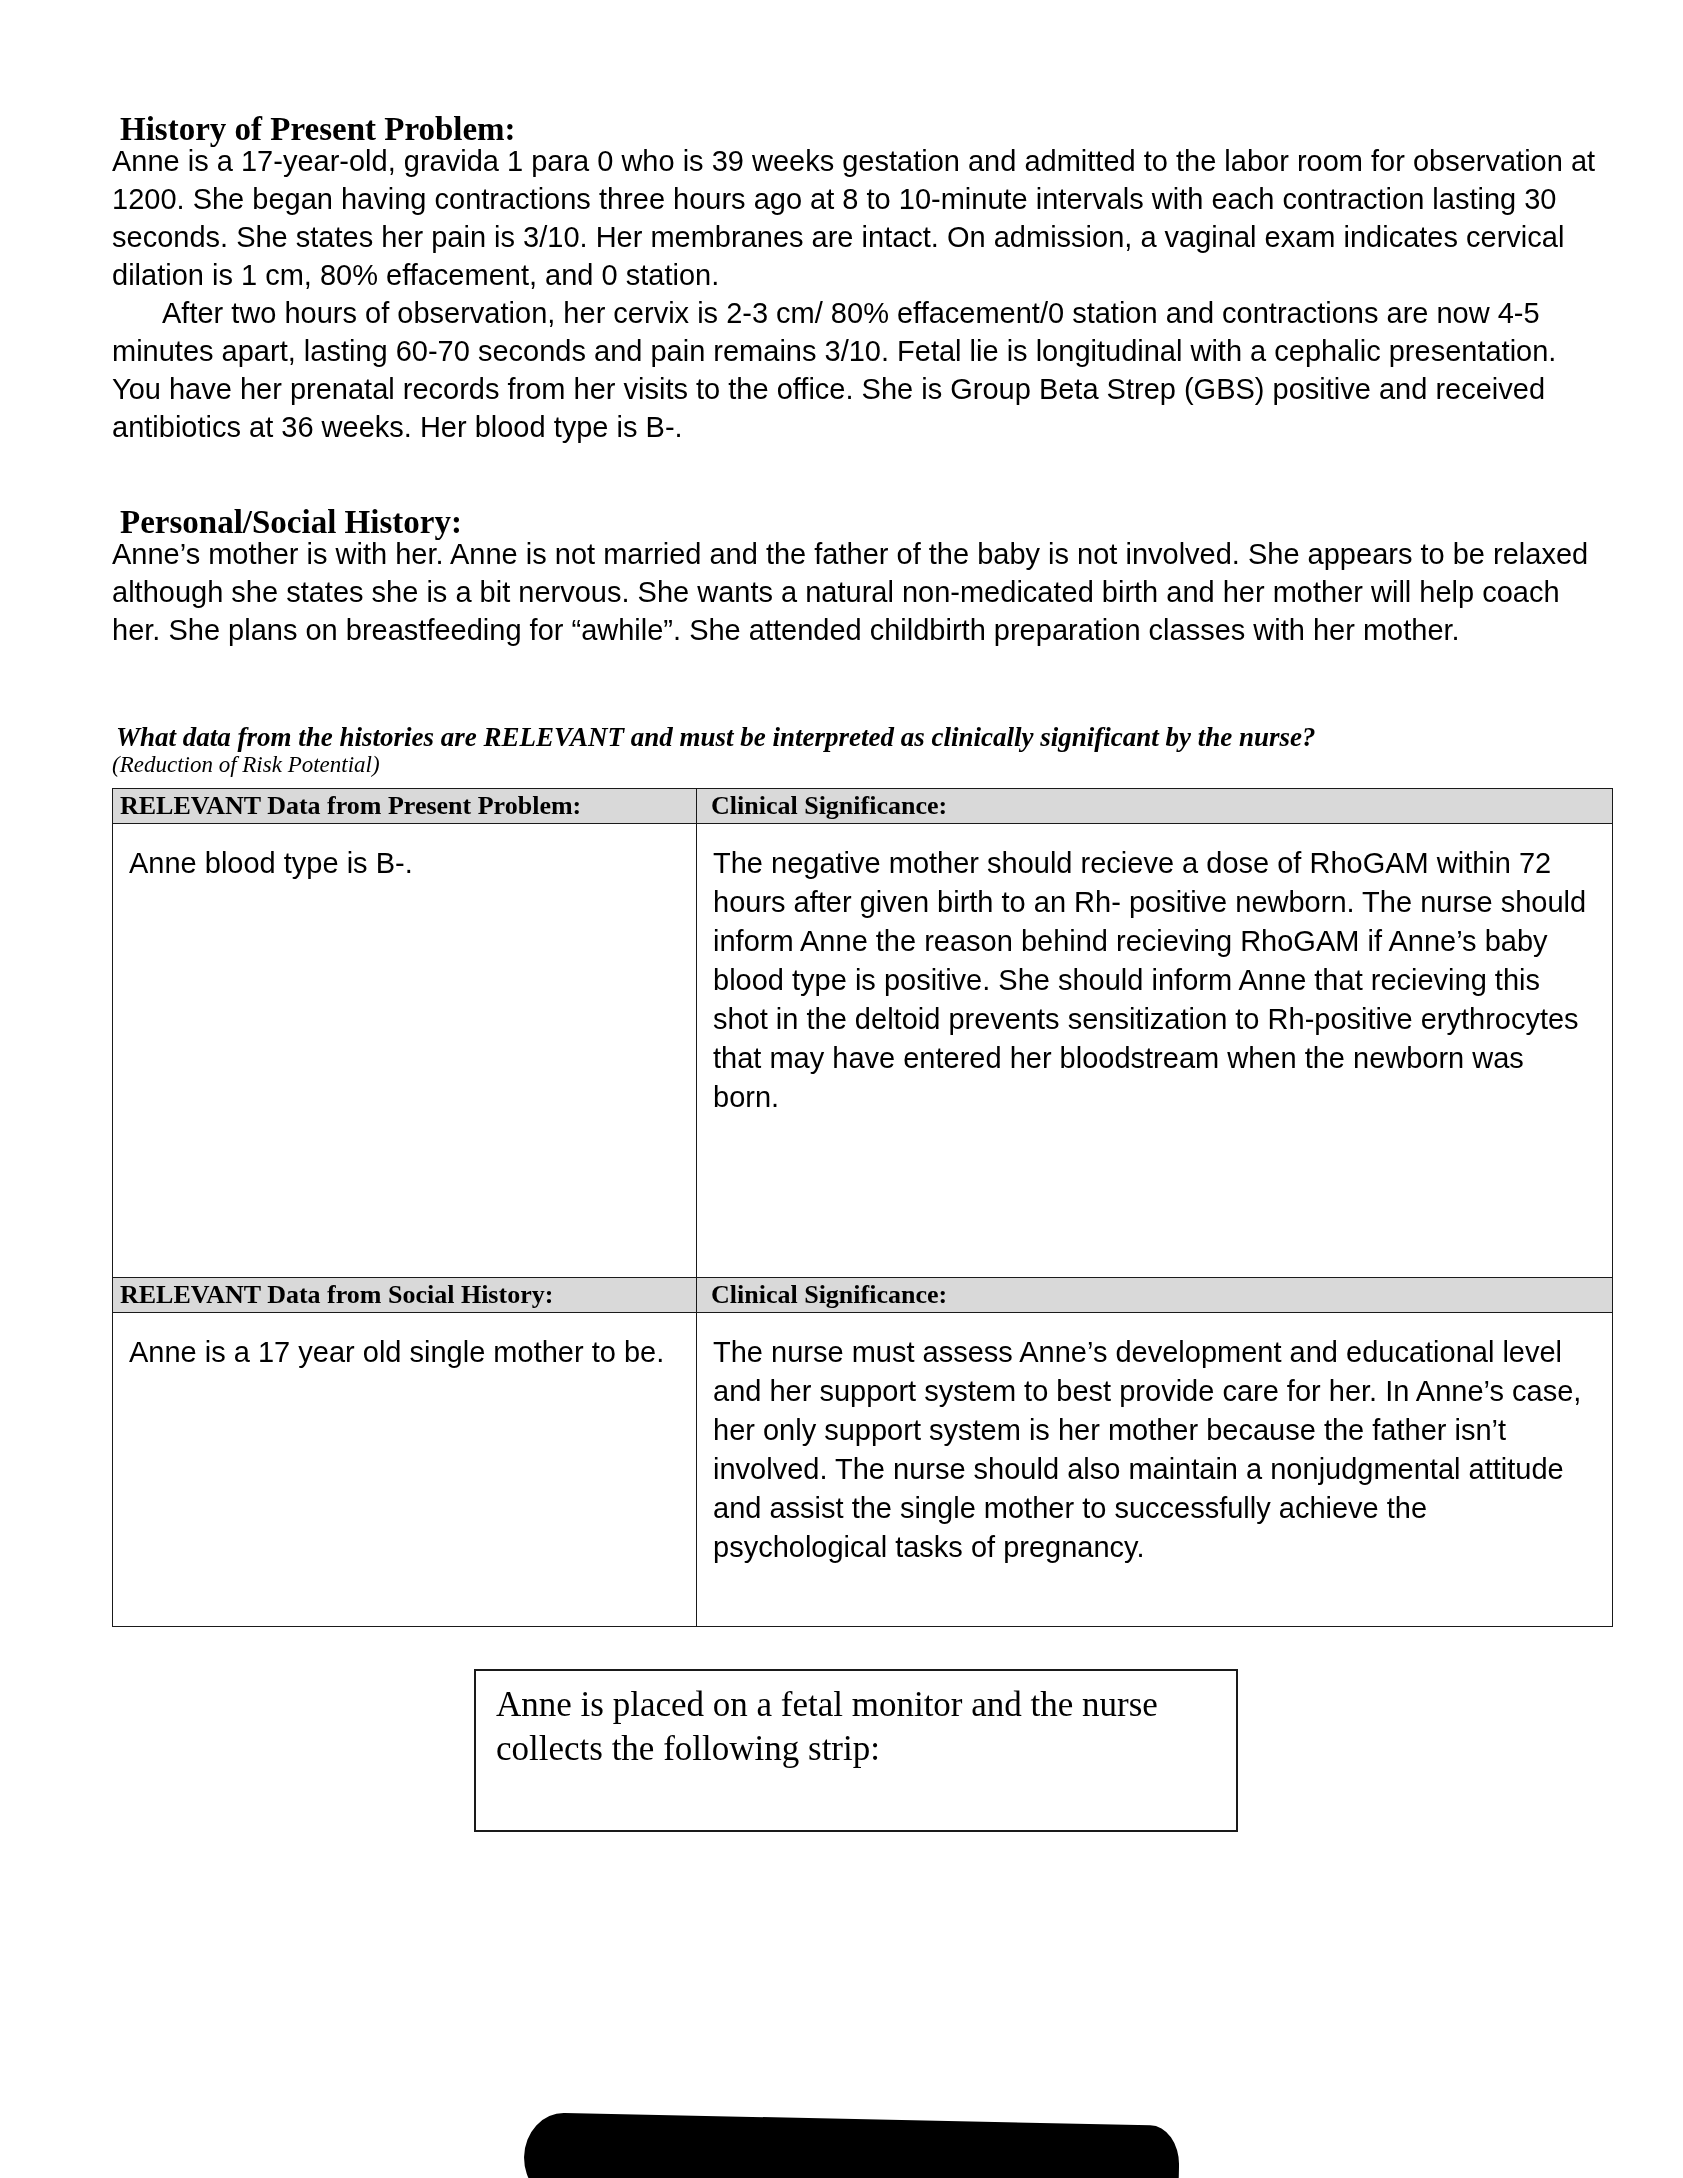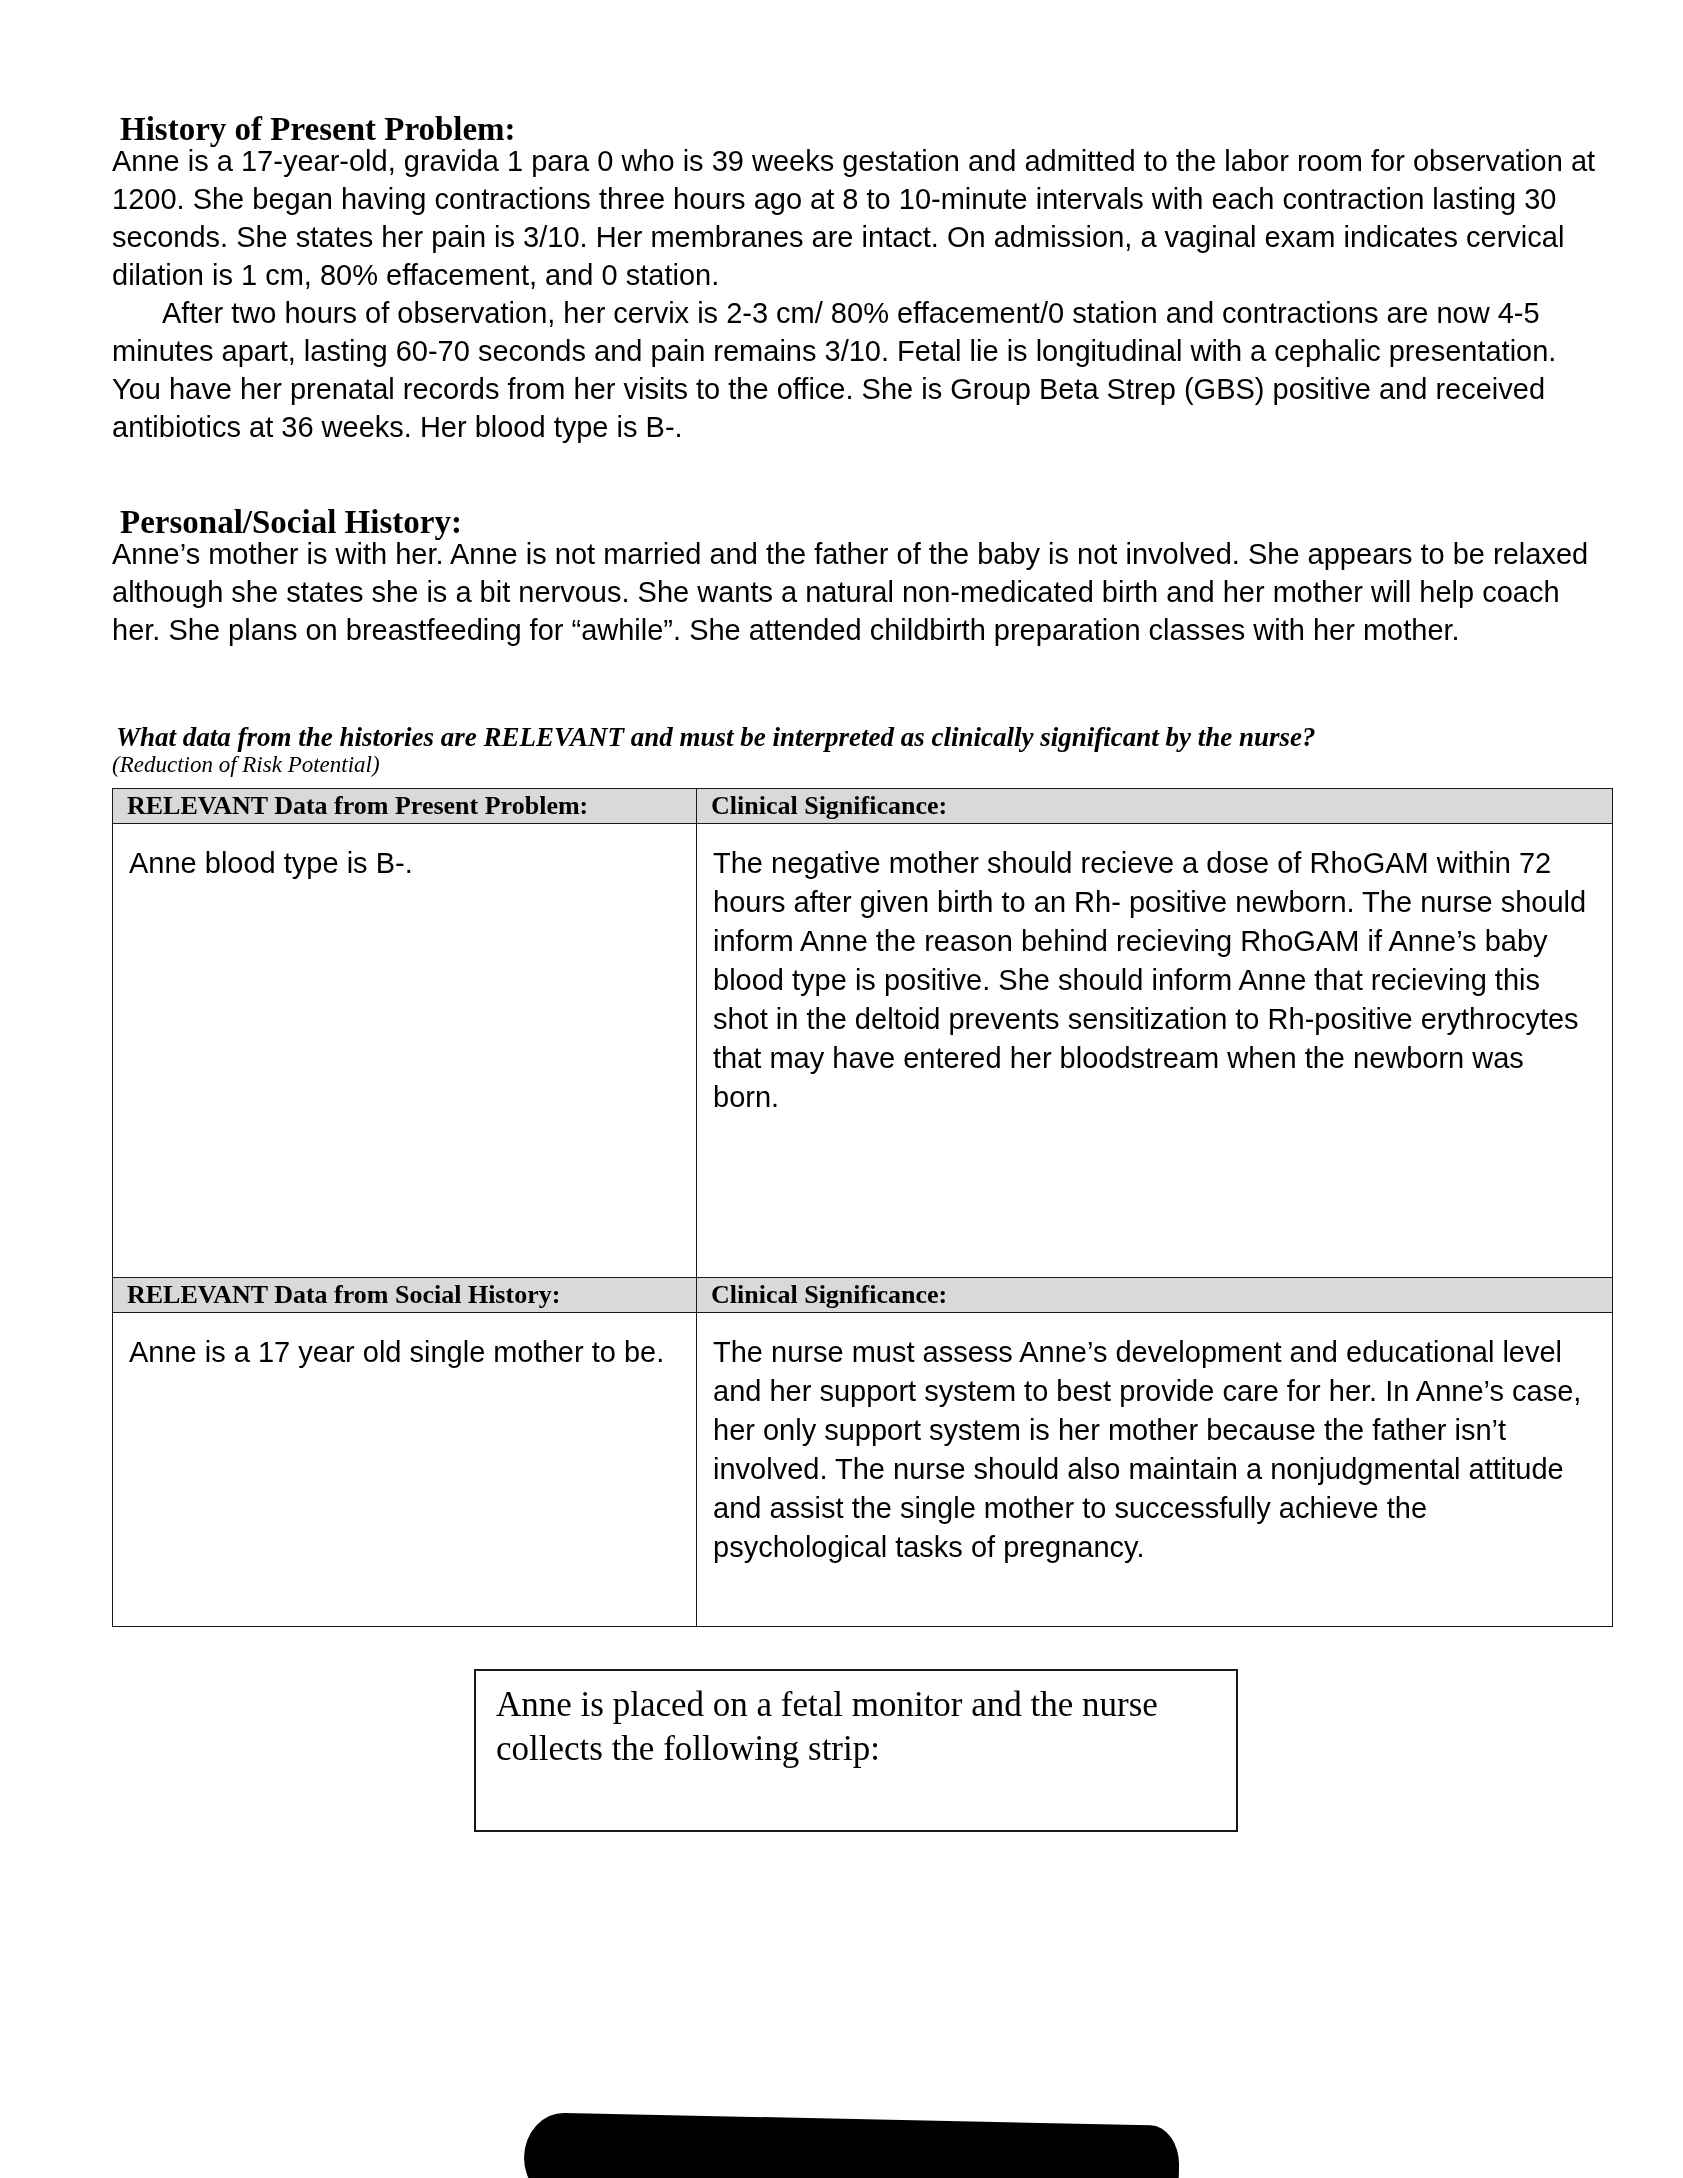--- a/index.html
+++ b/index.html
@@ -34,21 +34,21 @@
     position: absolute; left: 112px; top: 788px; width: 1500px;
     border-collapse: collapse; table-layout: fixed;
   }
   #data-table td { border: 1.5px solid #1a1a1a; vertical-align: top; padding: 0; }
   #data-table col.c1 { width: 584px; }
   #data-table col.c2 { width: 916px; }
   .hdr td {
     background: #d9d9d9; height: 34px;
     font-family: "Liberation Serif", serif; font-weight: bold; font-size: 26px; line-height: 34px;
   }
-  .hdr td span { display: block; padding-left: 14px; }
+  .hdr td span { display: block; padding-left: 7px; }
   .hdr td:nth-child(2) span { padding-left: 14px; }
   .cell-text {
     font-family: "Liberation Sans", sans-serif; font-size: 29px; line-height: 39px;
     padding: 20px 14px 0 16px;
   }
   .row1 td { height: 453px; }
   .row2 td { height: 313px; }
 
   #callout {
     position: absolute; left: 474px; top: 1669px; width: 764px; height: 163px;

